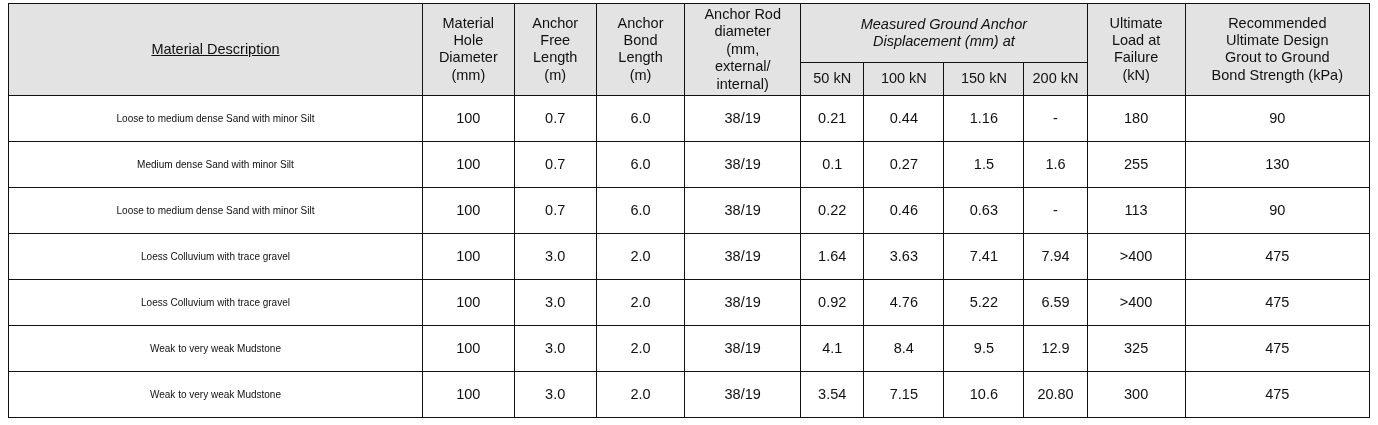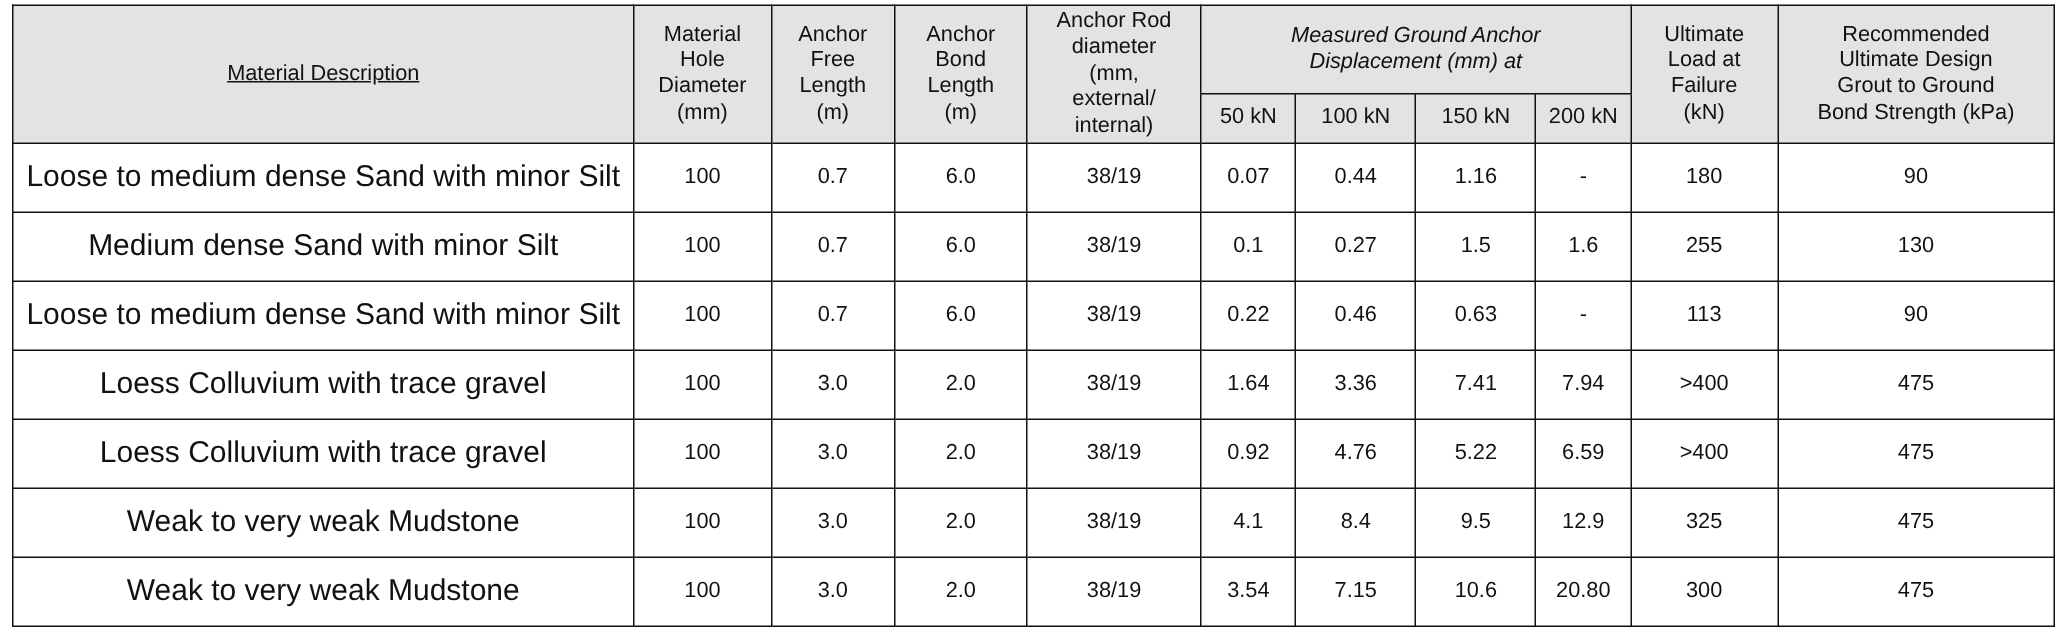--- a/index.html
+++ b/index.html
@@ -50,21 +50,21 @@
   }
   th.material-head {
     font-size: 15.5px;
     text-decoration: underline;
   }
   tbody td {
     height: 41px;
     font-size: 15px;
   }
   tbody td.material-cell {
-    font-size: 20px;
+    font-size: 10px;
   }
   
   col.c-material { width: 393px; }
   col.c-hole     { width: 87px; }
   col.c-free     { width: 78px; }
   col.c-bond     { width: 84px; }
   col.c-rod      { width: 110px; }
   col.c-d50      { width: 60px; }
   col.c-d100     { width: 76px; }
   col.c-d150     { width: 76px; }
@@ -142,21 +142,21 @@
         <th class="sub-head">200 kN</th>
       </tr>
     </thead>
     <tbody>
       <tr>
         <td class="material-cell">Loose to medium dense Sand with minor Silt</td>
         <td>100</td>
         <td>0.7</td>
         <td>6.0</td>
         <td>38/19</td>
-        <td>0.07</td>
+        <td>0.21</td>
         <td>0.44</td>
         <td>1.16</td>
         <td>-</td>
         <td>180</td>
         <td>90</td>
       </tr>
       <tr>
         <td class="material-cell">Medium dense Sand with minor Silt</td>
         <td>100</td>
         <td>0.7</td>
@@ -182,21 +182,21 @@
         <td>113</td>
         <td>90</td>
       </tr>
       <tr>
         <td class="material-cell">Loess Colluvium with trace gravel</td>
         <td>100</td>
         <td>3.0</td>
         <td>2.0</td>
         <td>38/19</td>
         <td>1.64</td>
-        <td>3.36</td>
+        <td>3.63</td>
         <td>7.41</td>
         <td>7.94</td>
         <td>&gt;400</td>
         <td>475</td>
       </tr>
       <tr>
         <td class="material-cell">Loess Colluvium with trace gravel</td>
         <td>100</td>
         <td>3.0</td>
         <td>2.0</td>

